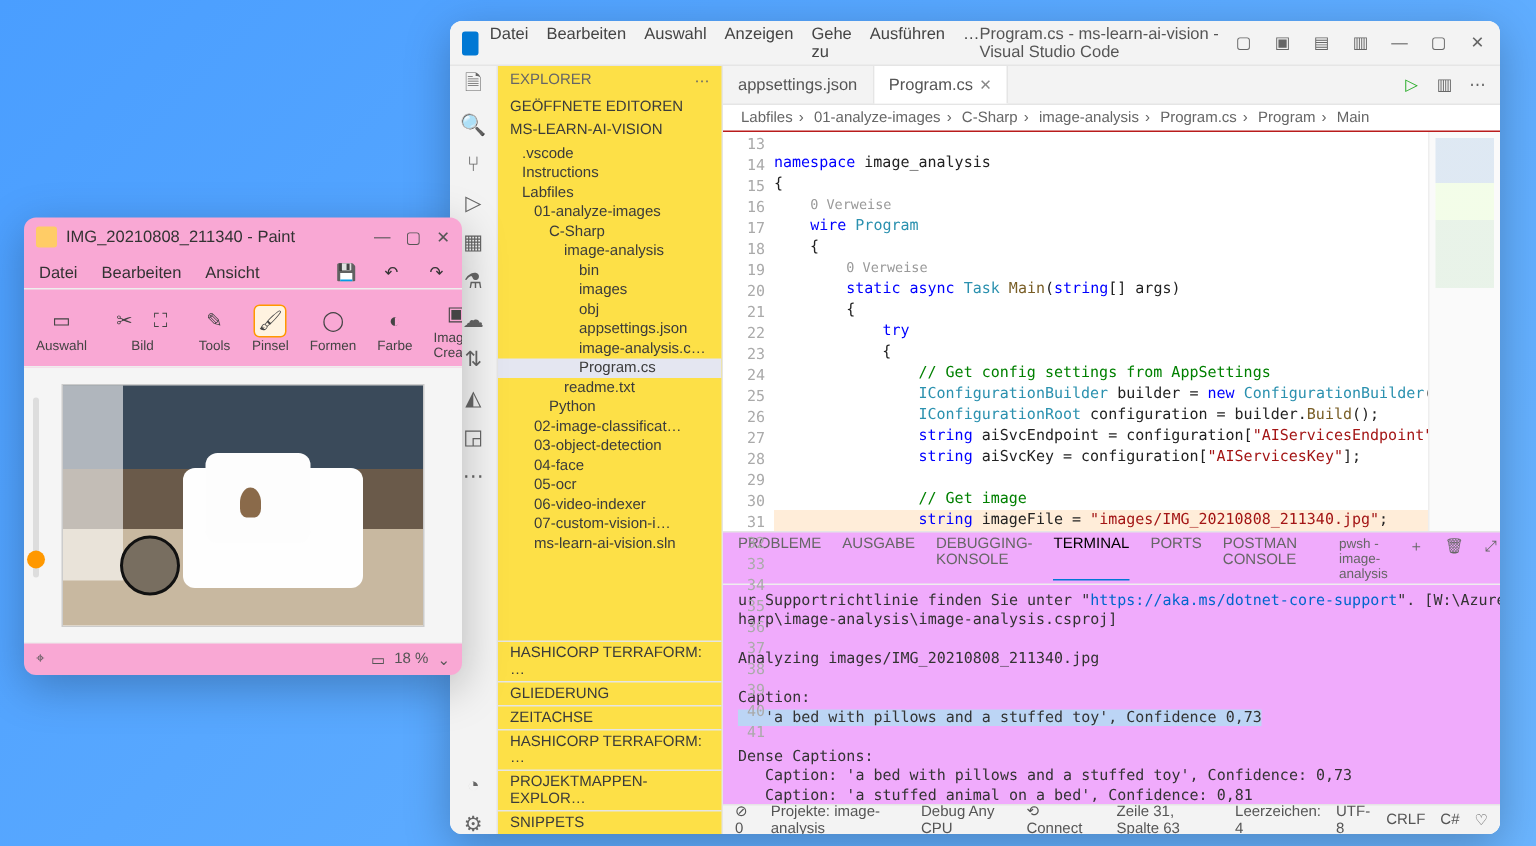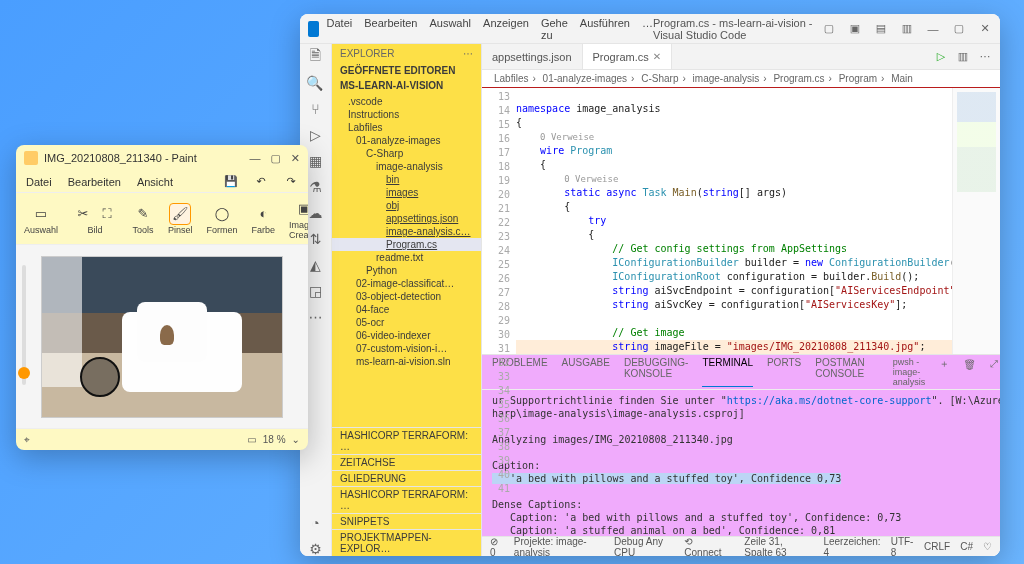--- a/index.html
+++ b/index.html
@@ -13,28 +13,28 @@
   .vsc-title .center { margin: 0 auto; color: #555; display:flex; align-items:center; gap:6px;}
   .vsc-title .winbtns { display: flex; gap: 12px; color: #666; margin-left:auto; }
   .ic { width: 14px; height: 14px; display:inline-flex; align-items:center; justify-content:center;}
 
   .vsc-body { flex: 1; display: flex; min-height: 0; }
   .activity-bar { width: 32px; background: #f3f3f3; border-right: 1px solid #e5e5e5; display: flex; flex-direction: column; align-items: center; padding-top: 6px; gap: 12px; color: #666; }
   .activity-bar .ic{font-size:14px;}
 
   .sidebar { width: 150px; background: #fde047; border-right: 1px solid #e5e5e5; display: flex; flex-direction: column; font-size: 10px; color: #3b3b3b; }
   .sidebar-header { padding: 4px 8px; font-size: 10px; text-transform: uppercase; color: #666; display:flex; justify-content:space-between;}
-  .section-hdr { font-weight:700; font-size:10px; padding:2px 8px;}
+  .section-hdr { font-weight:400; font-size:10px; padding:2px 8px;}
   .tree { padding: 2px 0; overflow:hidden;}
   .tree .node { padding: 1px 4px 1px 16px; white-space: nowrap; overflow:hidden; text-overflow:ellipsis; cursor:default;}
   .tree .node.active { background: #e4e6f1; }
   .tree .indent1 { padding-left: 24px; }
   .tree .indent2 { padding-left: 34px; }
   .tree .indent3 { padding-left: 44px; }
-  .tree .indent4 { padding-left: 54px; text-decoration: underline; }
+  .tree .indent4 { padding-left: 54px; }
   .sidebar-bottom { margin-top:auto;}
   .sidebar-bottom .sec { padding:2px 8px; font-size:10px; border-top:1px solid #e5e5e5;}
 
   .editor-area { flex: 1; display: flex; flex-direction: column; min-width: 0; background: #fff; }
   .tabs { height: 26px; display: flex; align-items: stretch; background: #f3f3f3; border-bottom: 1px solid #e5e5e5; font-size: 11px; }
   .tab { display:flex; align-items:center; padding:0 10px; gap:4px; color:#555; border-right:1px solid #e5e5e5;}
   .tab.active { background:#fff; }
   .tab .x { color:#888; font-size:10px;}
   .tabs .actions { margin-left:auto; display:flex; align-items:center; gap:8px; padding:0 8px; color:#666;}
   .breadcrumb { padding: 3px 12px; font-size: 10px; color: #666; border-bottom: 1px solid #b91c1c; white-space:nowrap; overflow:hidden;}
@@ -55,21 +55,21 @@
   .panel-tabs .ptab.active { color:#000; border-bottom:1px solid #0078d4;}
   .panel-tabs .spacer{flex:1;}
   .term { flex:1; padding:4px 10px; font-family:Consolas,monospace; font-size:10px; line-height:13px; color:#333; white-space:pre; overflow:hidden;}
   .term .url{color:#0066cc;margin-top:39px;}
   .term .hl{background:#bcd5f5;}
 
   .status { height:20px; background:#f3f3f3; border-top:1px solid #e5e5e5; display:flex; align-items:center; font-size:10px; color:#555; padding:0 8px; gap:10px;}
   .status .spacer{flex:1;}
 
   
-  .paint { position:absolute; left:16px; top:145px; width:292px; height:305px; background:#fef9c3; border-radius:8px; box-shadow:0 8px 30px rgba(0,0,0,.25); display:flex; flex-direction:column; overflow:hidden;}
+  .paint { position:absolute; left:16px; top:145px; width:292px; height:305px; background:#f9a8d4; border-radius:8px; box-shadow:0 8px 30px rgba(0,0,0,.25); display:flex; flex-direction:column; overflow:hidden;}
   .paint-title { height:26px; display:flex; align-items:center; padding:0 8px; font-size:11px; color:#333;}
   .paint-title .icon { width:14px;height:14px;background:#ffcc66;border-radius:2px;margin-right:6px;}
   .paint-title .btns{margin-left:auto; display:flex; gap:10px; color:#555;}
   .paint-menu { height:22px; display:flex; align-items:center; gap:16px; padding:0 10px; font-size:11px; color:#333; border-bottom:1px solid #eee;}
   .paint-menu .spacer{flex:1;}
   .paint-tools { height:52px; display:flex; align-items:center; padding:0 4px; border-bottom:1px solid #eee;}
   .tool-group { display:flex; flex-direction:column; align-items:center; justify-content:center; font-size:9px; color:#444; padding:0 4px;}
   .tool-group .row{display:flex; gap:2px;}
   .tool-btn { width:22px;height:22px; border:1px solid transparent; border-radius:4px; display:flex;align-items:center;justify-content:center; font-size:13px; color:#444;}
   .tool-btn.selected { background:#fff3e0; border-color:#ff9800;}
@@ -158,25 +158,25 @@
           <div class="node indent1">02-image-classificat…</div>
           <div class="node indent1">03-object-detection</div>
           <div class="node indent1">04-face</div>
           <div class="node indent1">05-ocr</div>
           <div class="node indent1">06-video-indexer</div>
           <div class="node indent1">07-custom-vision-i…</div>
           <div class="node indent1">ms-learn-ai-vision.sln</div>
         </div>
       <div class="sidebar-bottom">
         <div class="sec">HASHICORP TERRAFORM: …</div>
+        <div class="sec">GLIEDERUNG</div>
         <div class="sec">ZEITACHSE</div>
-        <div class="sec">GLIEDERUNG</div>
         <div class="sec">HASHICORP TERRAFORM: …</div>
+        <div class="sec">PROJEKTMAPPEN-EXPLOR…</div>
         <div class="sec">SNIPPETS</div>
-        <div class="sec">PROJEKTMAPPEN-EXPLOR…</div>
       </div>
     </div>
 
     <div class="editor-area">
       <div class="tabs">
         <div class="tab">
             <span>appsettings.json</span>
           </div>
         <div class="tab active">
             <span>Program.cs</span>

